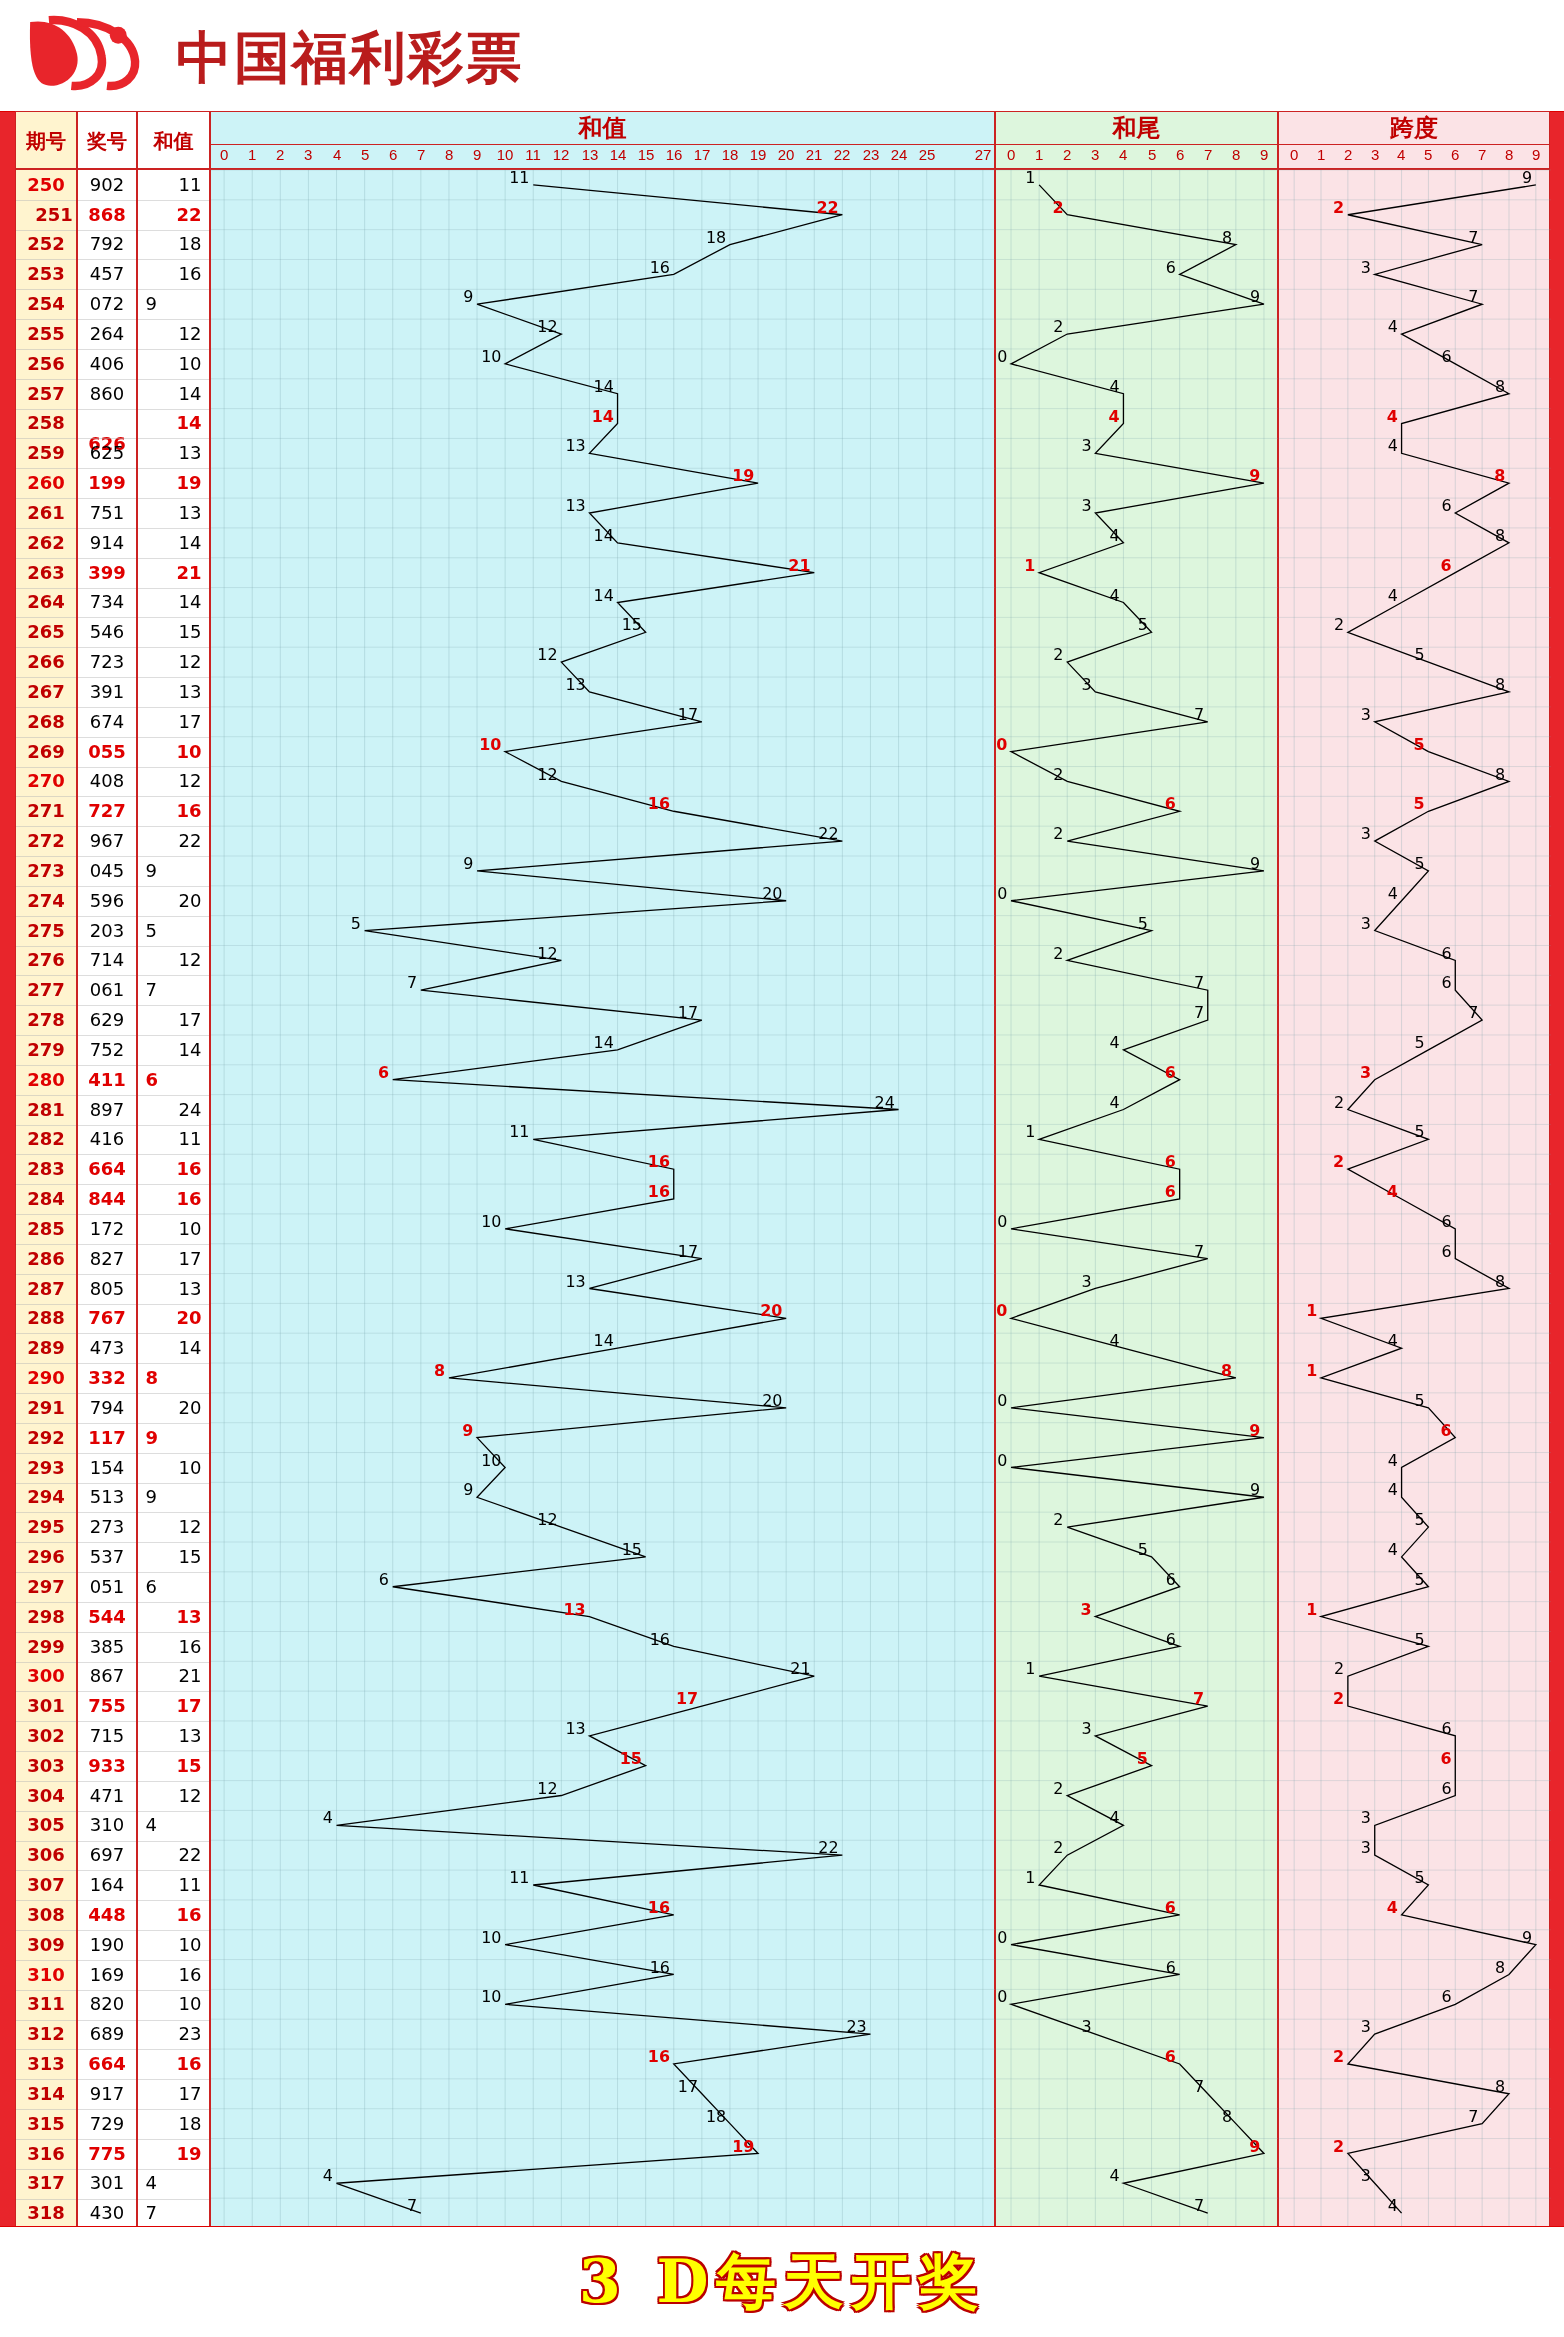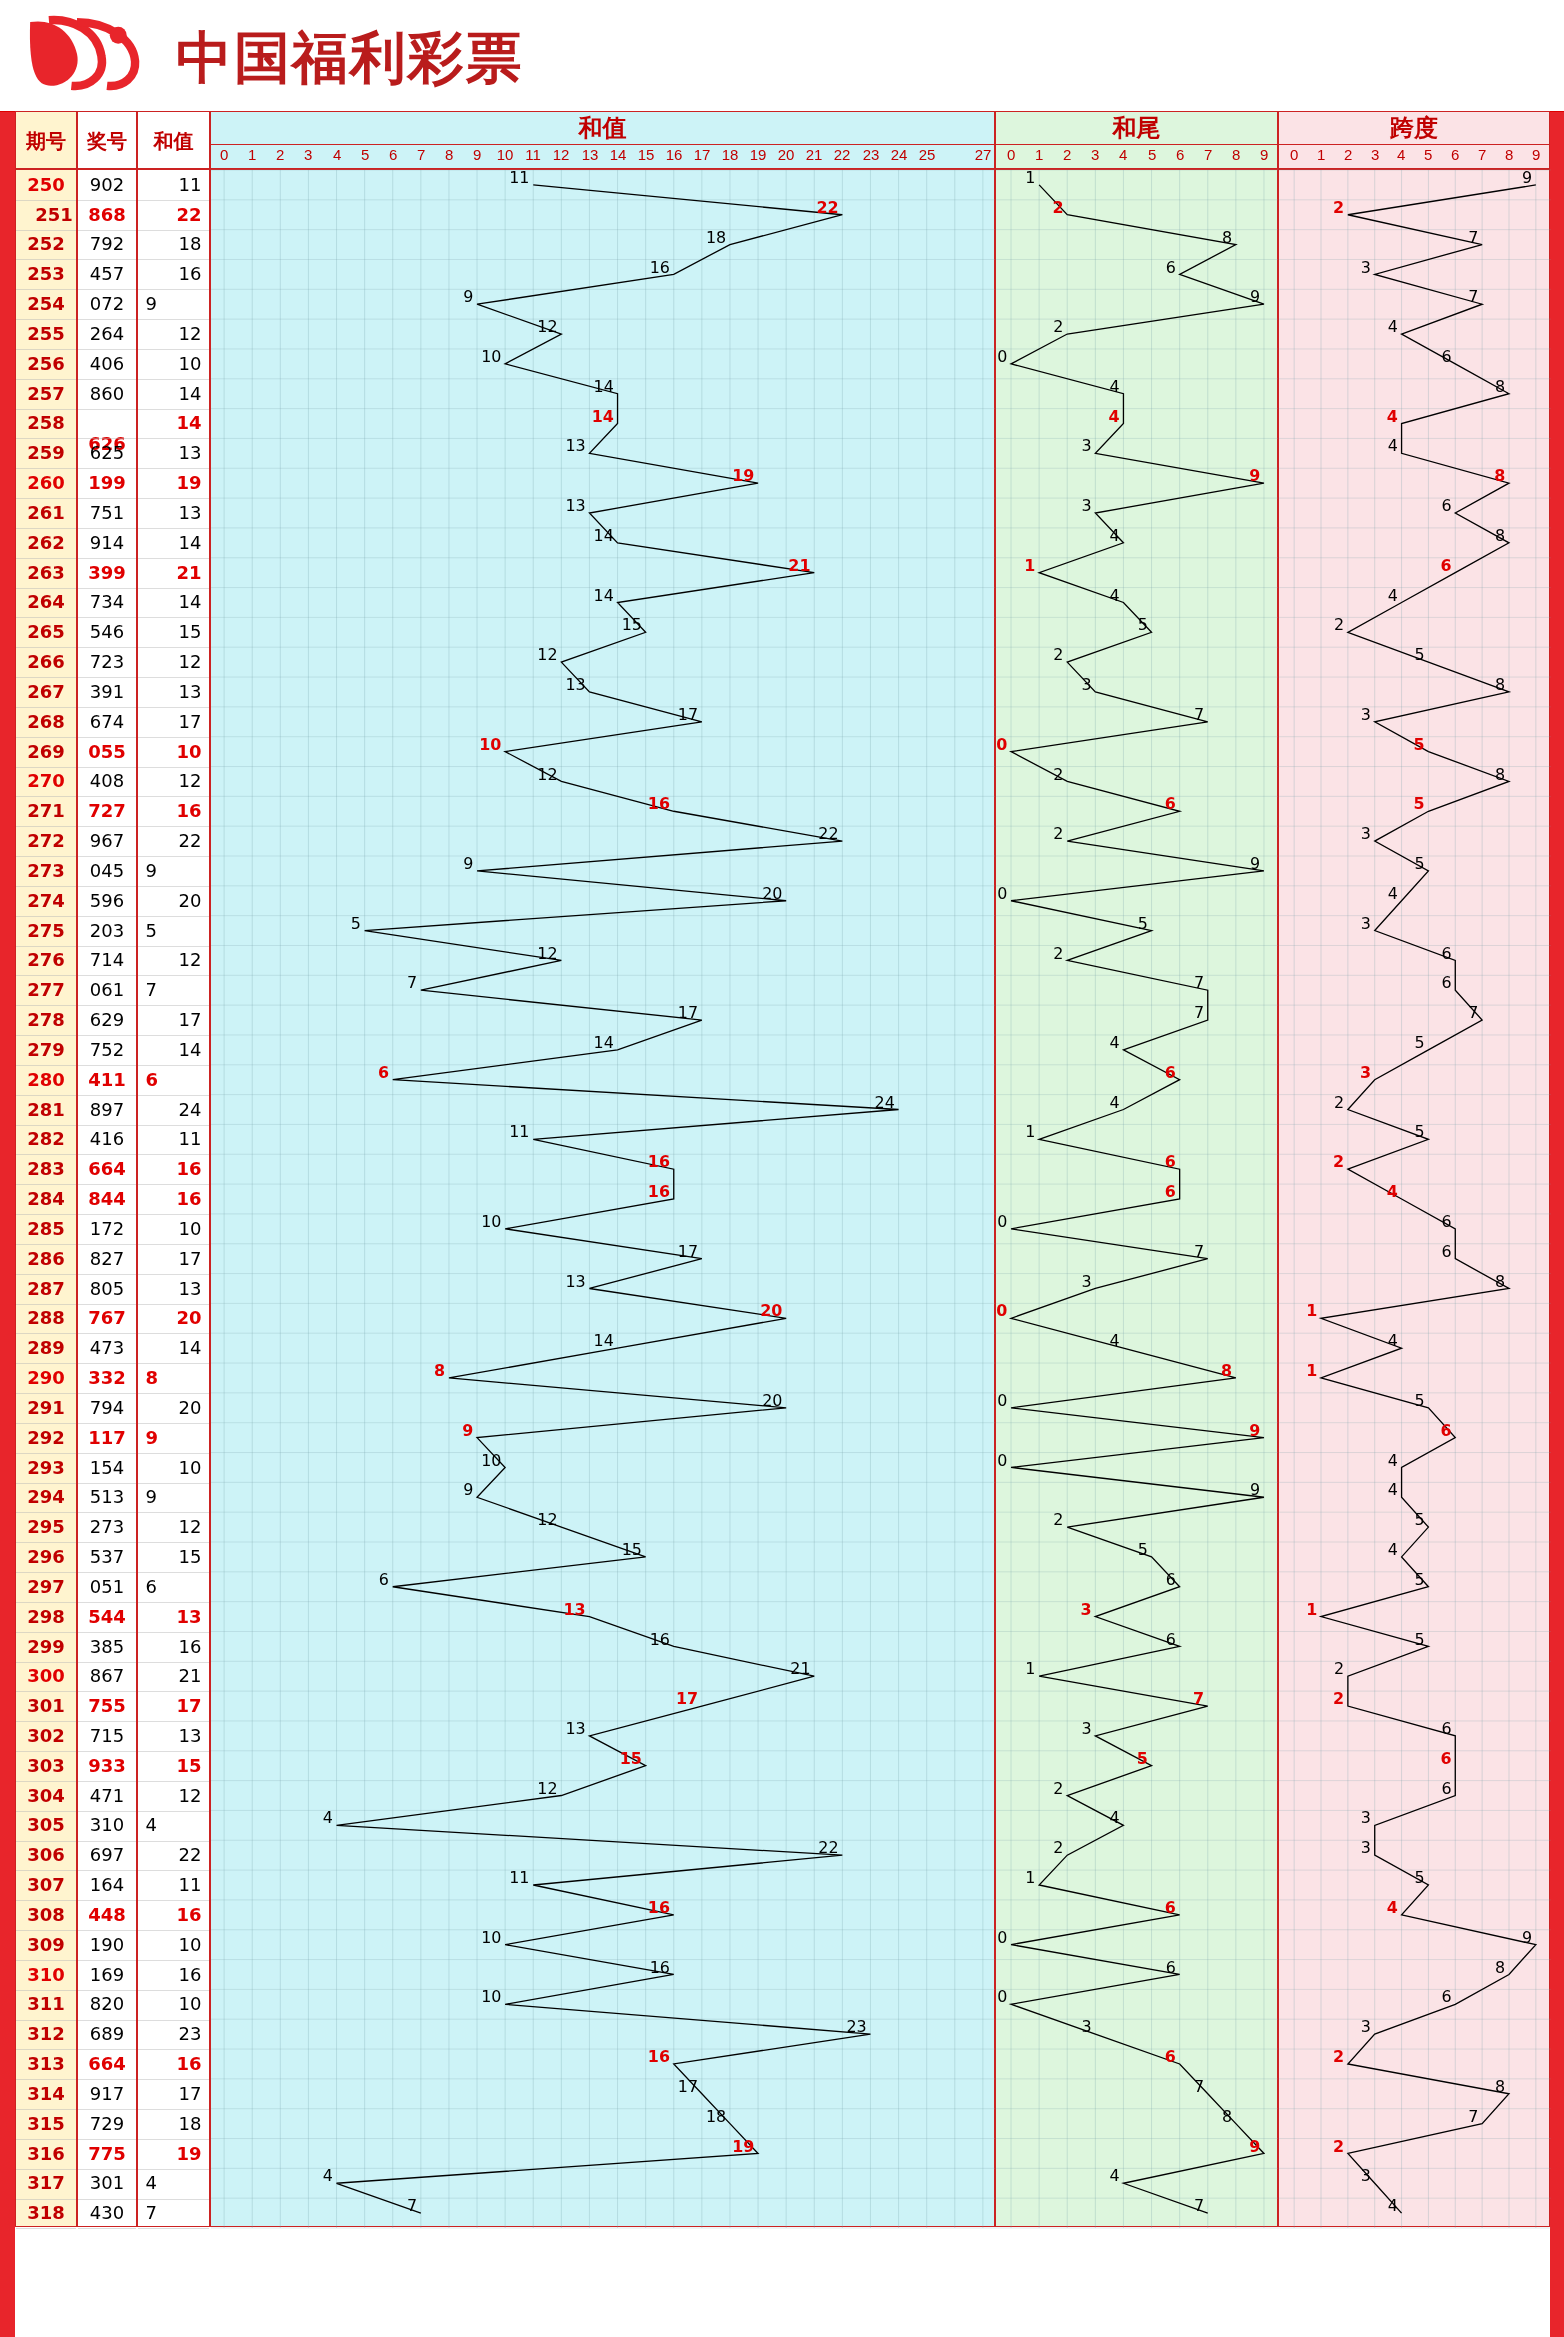--- a/index.html
+++ b/index.html
@@ -1031,14 +1031,17 @@
           <text x="69.33333333333334" y="2019.8768115942028" text-anchor="end" class="plabel red">2</text>
           <text x="241.33333333333334" y="2051.7173913043475" text-anchor="end" class="plabel">8</text>
           <text x="212.66666666666669" y="2083.5579710144925" text-anchor="end" class="plabel">7</text>
           <text x="69.33333333333334" y="2115.3985507246375" text-anchor="end" class="plabel red">2</text>
           <text x="98" y="2147.2391304347825" text-anchor="end" class="plabel">3</text>
           <text x="126.66666666666669" y="2179.0797101449275" text-anchor="end" class="plabel">4</text>
         </svg>
     </div>
   </div>
 
+  <div class="footer">
+    <div class="footer-title">3 D每天开奖</div>
+  </div>
 </div>
 
 
 </body></html>

